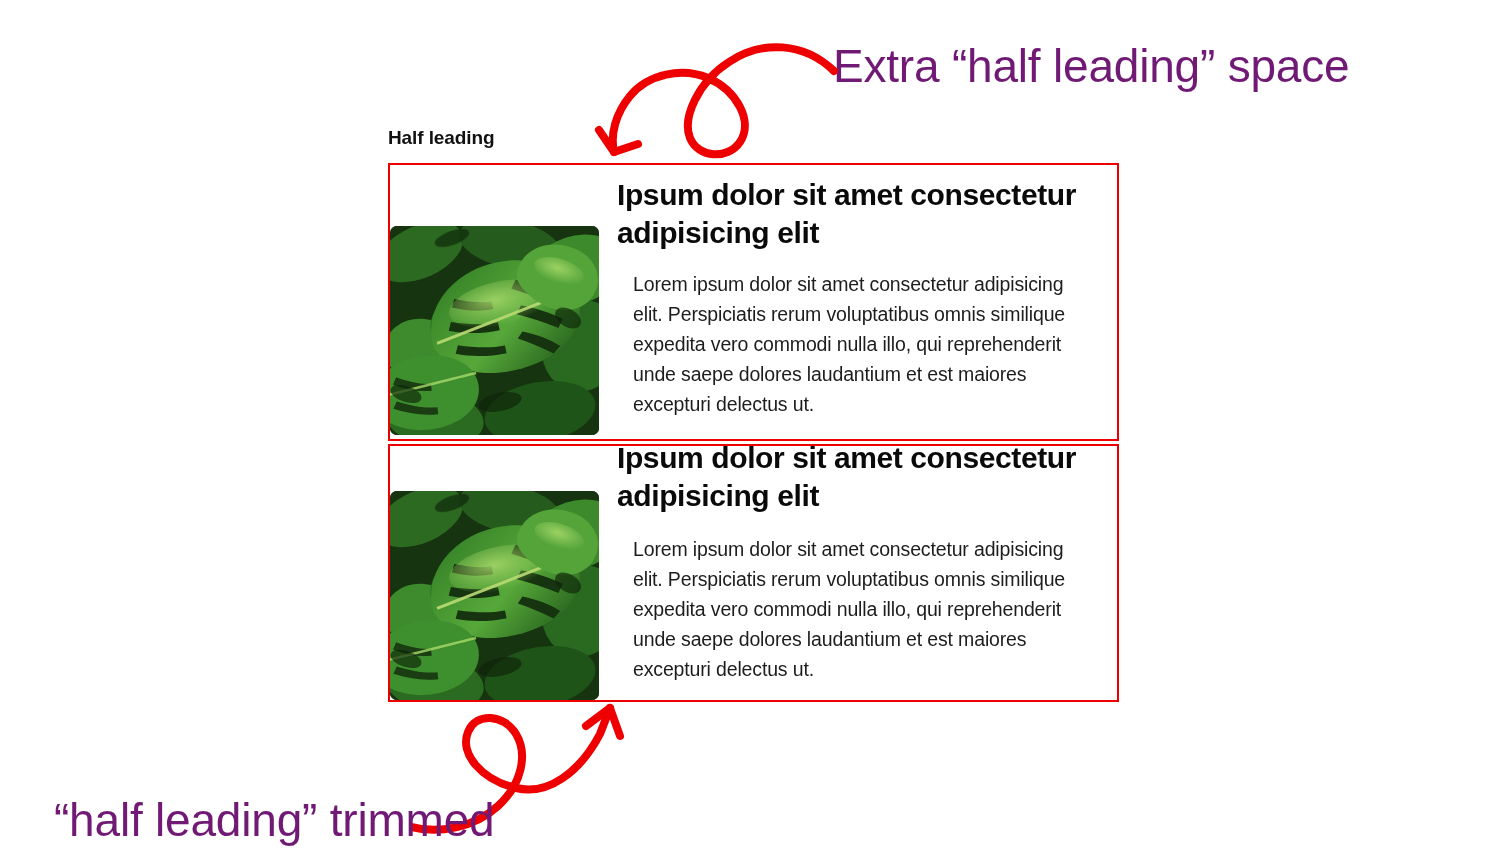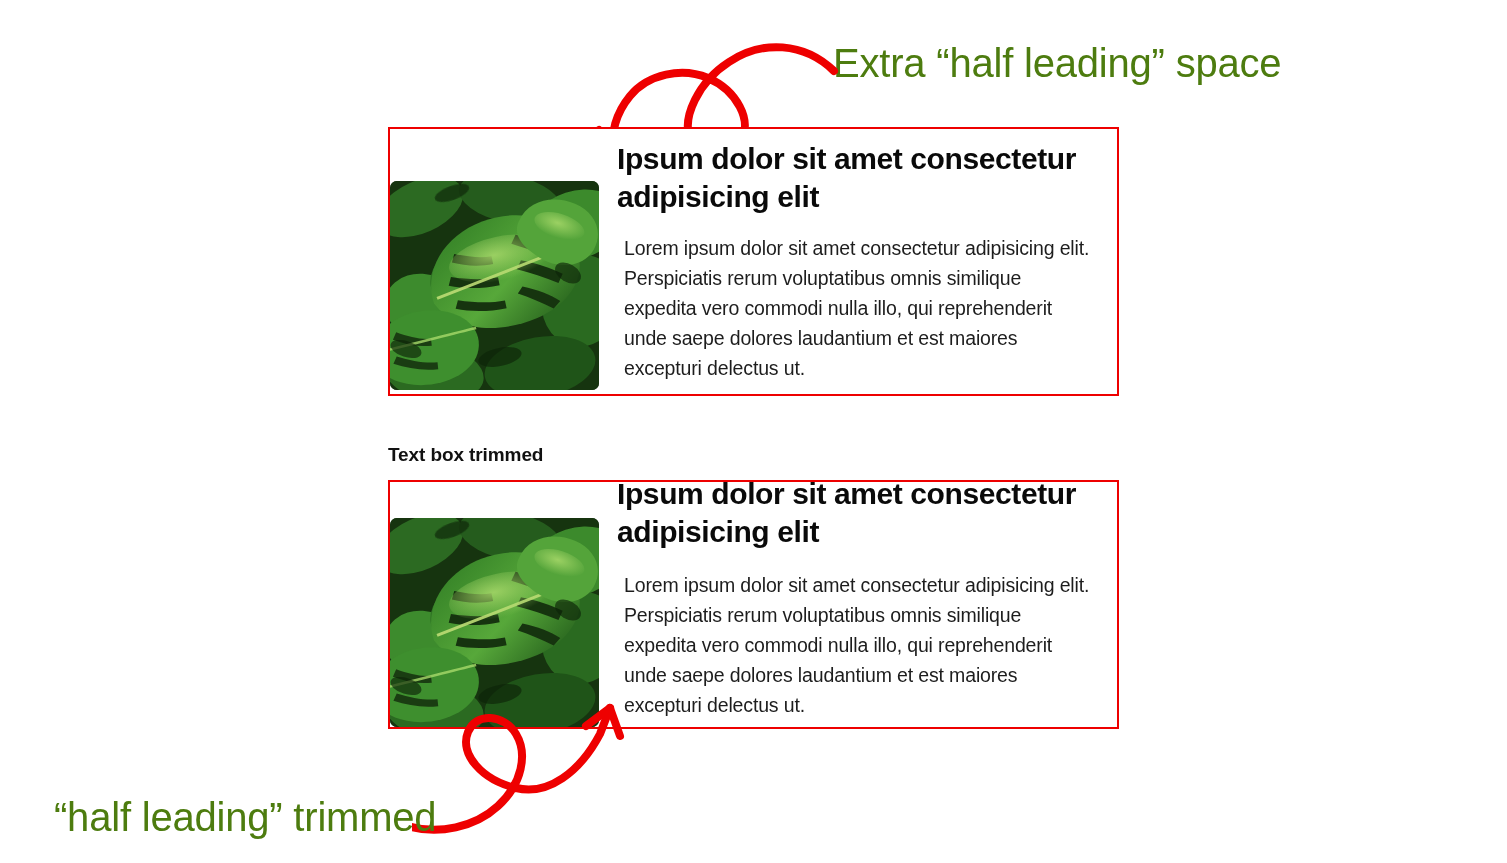--- a/index.html
+++ b/index.html
@@ -15,23 +15,23 @@
     font-family: "Liberation Sans", sans-serif;
     color: #111111;
     -webkit-font-smoothing: antialiased;
   }
 
   
   .callout {
     position: absolute;
     font-family: "Liberation Sans", sans-serif;
     font-weight: 400;
-    font-size: 40px;
+    font-size: 46px;
     line-height: 1.1;
-    color: #4d7c0f;
+    color: #701a75;
     white-space: nowrap;
     letter-spacing: -0.2px;
     text-align: right;
   }
   #callout-top { left: 833px; top: 41px; }
   #callout-bottom { left: 54px; top: 795px; }
 
   .arrow-svg {
     position: absolute;
     pointer-events: none;
@@ -100,21 +100,21 @@
   }
   #card-half-leading .card-heading { margin-top: 6px; }
   #card-trimmed .card-heading { margin-top: -7px; }
 
   .card-paragraph {
     font-family: "Liberation Sans", sans-serif;
     font-weight: 400;
     font-size: 19.5px;
     line-height: 30px;
     color: #1d1d1d;
-    margin: 7px;
+    margin: 16px;
     letter-spacing: -0.15px;
   }
   #card-half-leading .card-paragraph { margin-top: 17px; }
   #card-trimmed .card-paragraph { margin-top: 19px; }
 </style>
 </head>
 <body>
 
 <div class="callout" id="callout-top">Extra “half leading” space</div>
 
@@ -123,20 +123,21 @@
     <path d="M248 53 C 218 24, 176 22, 143 44 C 112 64, 96 100, 104 120
              C 112 140, 142 142, 154 124 C 168 103, 150 72, 122 60
              C 96 49, 62 56, 44 78 C 30 95, 24 116, 28 134"></path>
     <path d="M28 134 L 13 112"></path>
     <path d="M28 134 L 52 126"></path>
   </g>
 </svg>
 
 <section class="example" id="example-half-leading">
 
+  <div class="example-label">Half leading</div>
 
   <div class="card" id="card-half-leading">
 
     <div class="card-media">
       <svg class="leaf-photo" viewBox="0 0 209 209" preserveAspectRatio="xMidYMid slice">
         <defs>
           <linearGradient id="lg1" x1="0" y1="0" x2="1" y2="1">
             <stop offset="0%" stop-color="#2e7a23"></stop>
             <stop offset="55%" stop-color="#57a83a"></stop>
             <stop offset="100%" stop-color="#1d5417"></stop>
@@ -202,21 +203,20 @@
 
     <div class="card-body">
       <h2 class="card-heading">Ipsum dolor sit amet consectetur adipisicing elit</h2>
       <p class="card-paragraph">Lorem ipsum dolor sit amet consectetur adipisicing elit. Perspiciatis rerum voluptatibus omnis similique expedita vero commodi nulla illo, qui reprehenderit unde saepe dolores laudantium et est maiores excepturi delectus ut.</p>
     </div>
   </div>
 </section>
 
 <section class="example" id="example-trimmed">
 
-  <div class="example-label">Text box trimmed</div>
 
   <div class="card" id="card-trimmed">
 
     <div class="card-media">
       <svg class="leaf-photo" viewBox="0 0 209 209" preserveAspectRatio="xMidYMid slice">
         <defs>
           <linearGradient id="lg2" x1="0" y1="0" x2="1" y2="1">
             <stop offset="0%" stop-color="#2e7a23"></stop>
             <stop offset="55%" stop-color="#57a83a"></stop>
             <stop offset="100%" stop-color="#1d5417"></stop>

